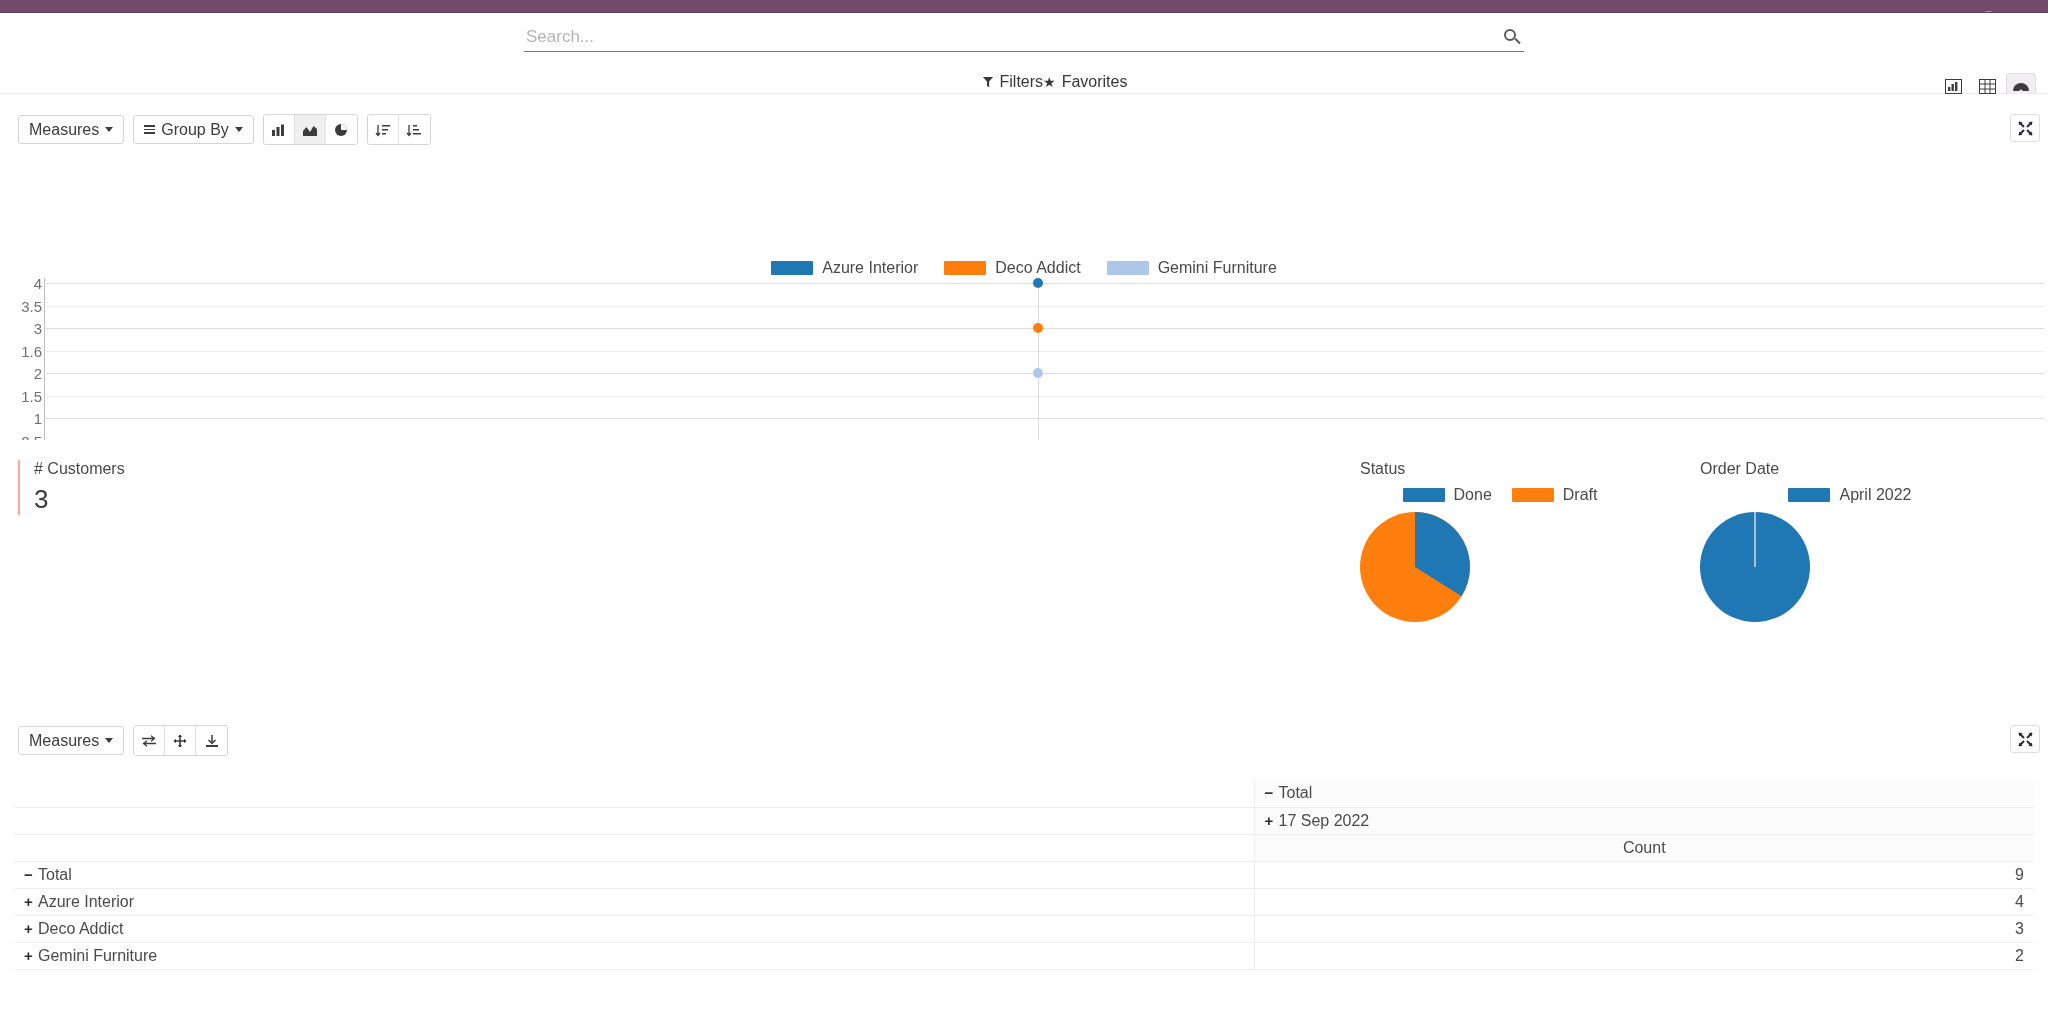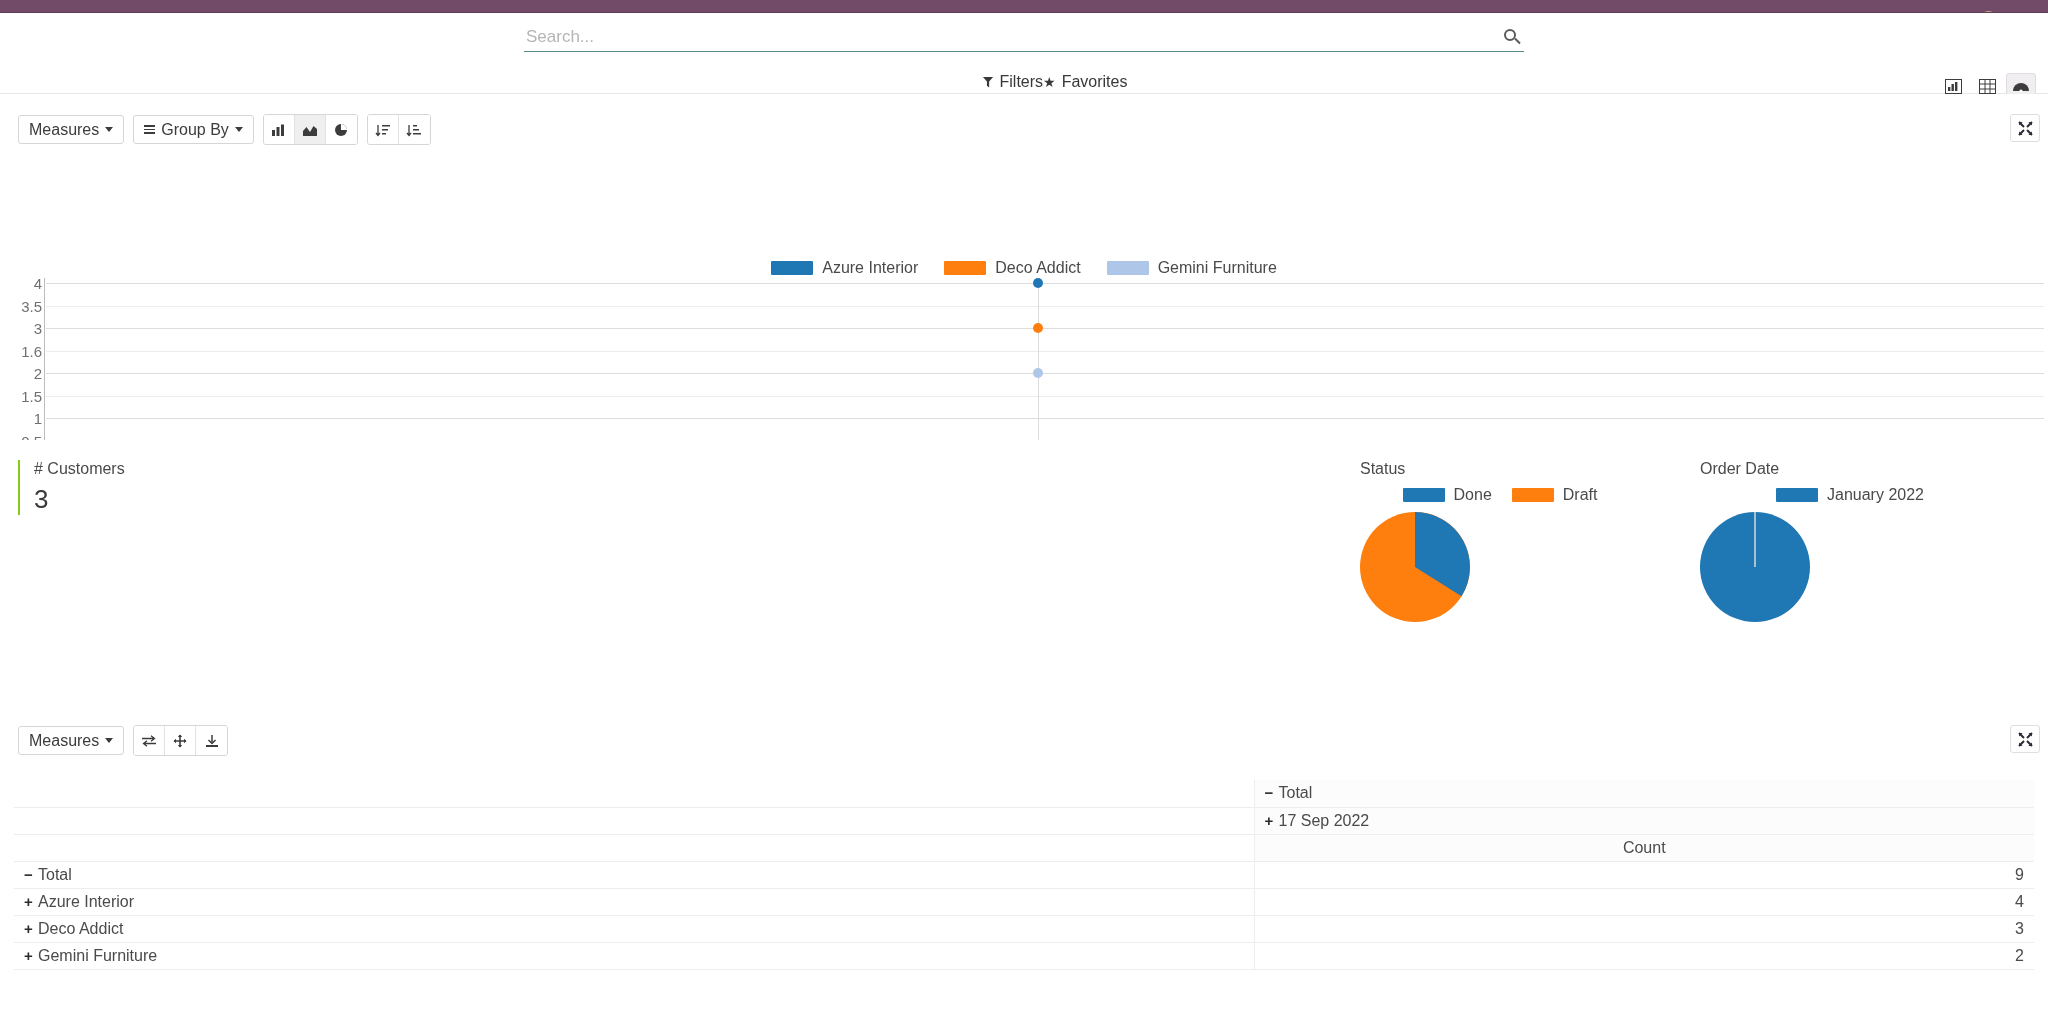--- a/index.html
+++ b/index.html
@@ -110,21 +110,21 @@
   .ylab { position: absolute; right: 0; font-size: 15px; color: #707070; transform: translateY(-50%); }
   .axisline { position: absolute; left: 44px; top: 0; width: 1px; height: 185px; background: #bdbdbd; }
   .gridline { position: absolute; left: 46px; width: 1998px; height: 1px; background: #ececec; }
   .gridline.major { background: #dddddd; }
   .vline { position: absolute; width: 1px; background: #dcdcdc; }
   .pt { position: absolute; width: 10px; height: 10px; border-radius: 50%; transform: translate(-50%,-50%); }
   .xlab { position: absolute; font-size: 15px; color: #6f6f6f; transform: translateX(-50%); }
 
   
   .midrow { position: absolute; top: 440px; left: 0; width: 2048px; height: 265px; background: #fff; }
-  .kpi { position: absolute; left: 18px; top: 20px; padding-left: 14px; border-left: 2px solid #84cc16; }
+  .kpi { position: absolute; left: 18px; top: 20px; padding-left: 14px; border-left: 2px solid #fca5a5; }
   .kpi-title { font-size: 16px; color: #4a4a4a; }
   .kpi-value { font-size: 26px; color: #3a3a3a; margin-top: 6px; }
   .pieblock { position: absolute; top: 20px; }
   .pie-title { font-size: 16px; color: #4a4a4a; }
   .pie-legend { display: flex; justify-content: center; align-items: center; gap: 20px; margin-top: 8px; }
   .pie-canvas { margin: 8px auto 0; }
 
   
   .pivot-card { position: absolute; top: 705px; left: 0; width: 2048px; height: 304px; background: #fff; }
   .pivot-toolbar { position: absolute; top: 20px; left: 18px; }
@@ -347,21 +347,21 @@
       <circle cx="55" cy="55" r="55" fill="#ff7f0e"></circle>
       <path d="M55 55 L55 0 A55 55 0 0 1 101.5 84.3 Z" fill="#1f77b4"></path>
     </svg>
   </div>
 
   <div class="pieblock" style="left:1700px;width:300px">
     <div class="pie-title">Order Date</div>
     <div class="pie-legend">
       <span class="legend-item">
         <span class="legend-swatch" style="background:#1f77b4"></span>
-        <span>January 2022</span>
+        <span>April 2022</span>
       </span>
     </div>
     <svg class="pie-canvas" width="110" height="110" viewBox="0 0 110 110">
       <circle cx="55" cy="55" r="55" fill="#1f77b4"></circle>
       <line x1="55" y1="0" x2="55" y2="55" stroke="#d8d8d8" stroke-width="1.5"></line>
     </svg>
   </div>
 </div>
 
 <div class="pivot-card">

